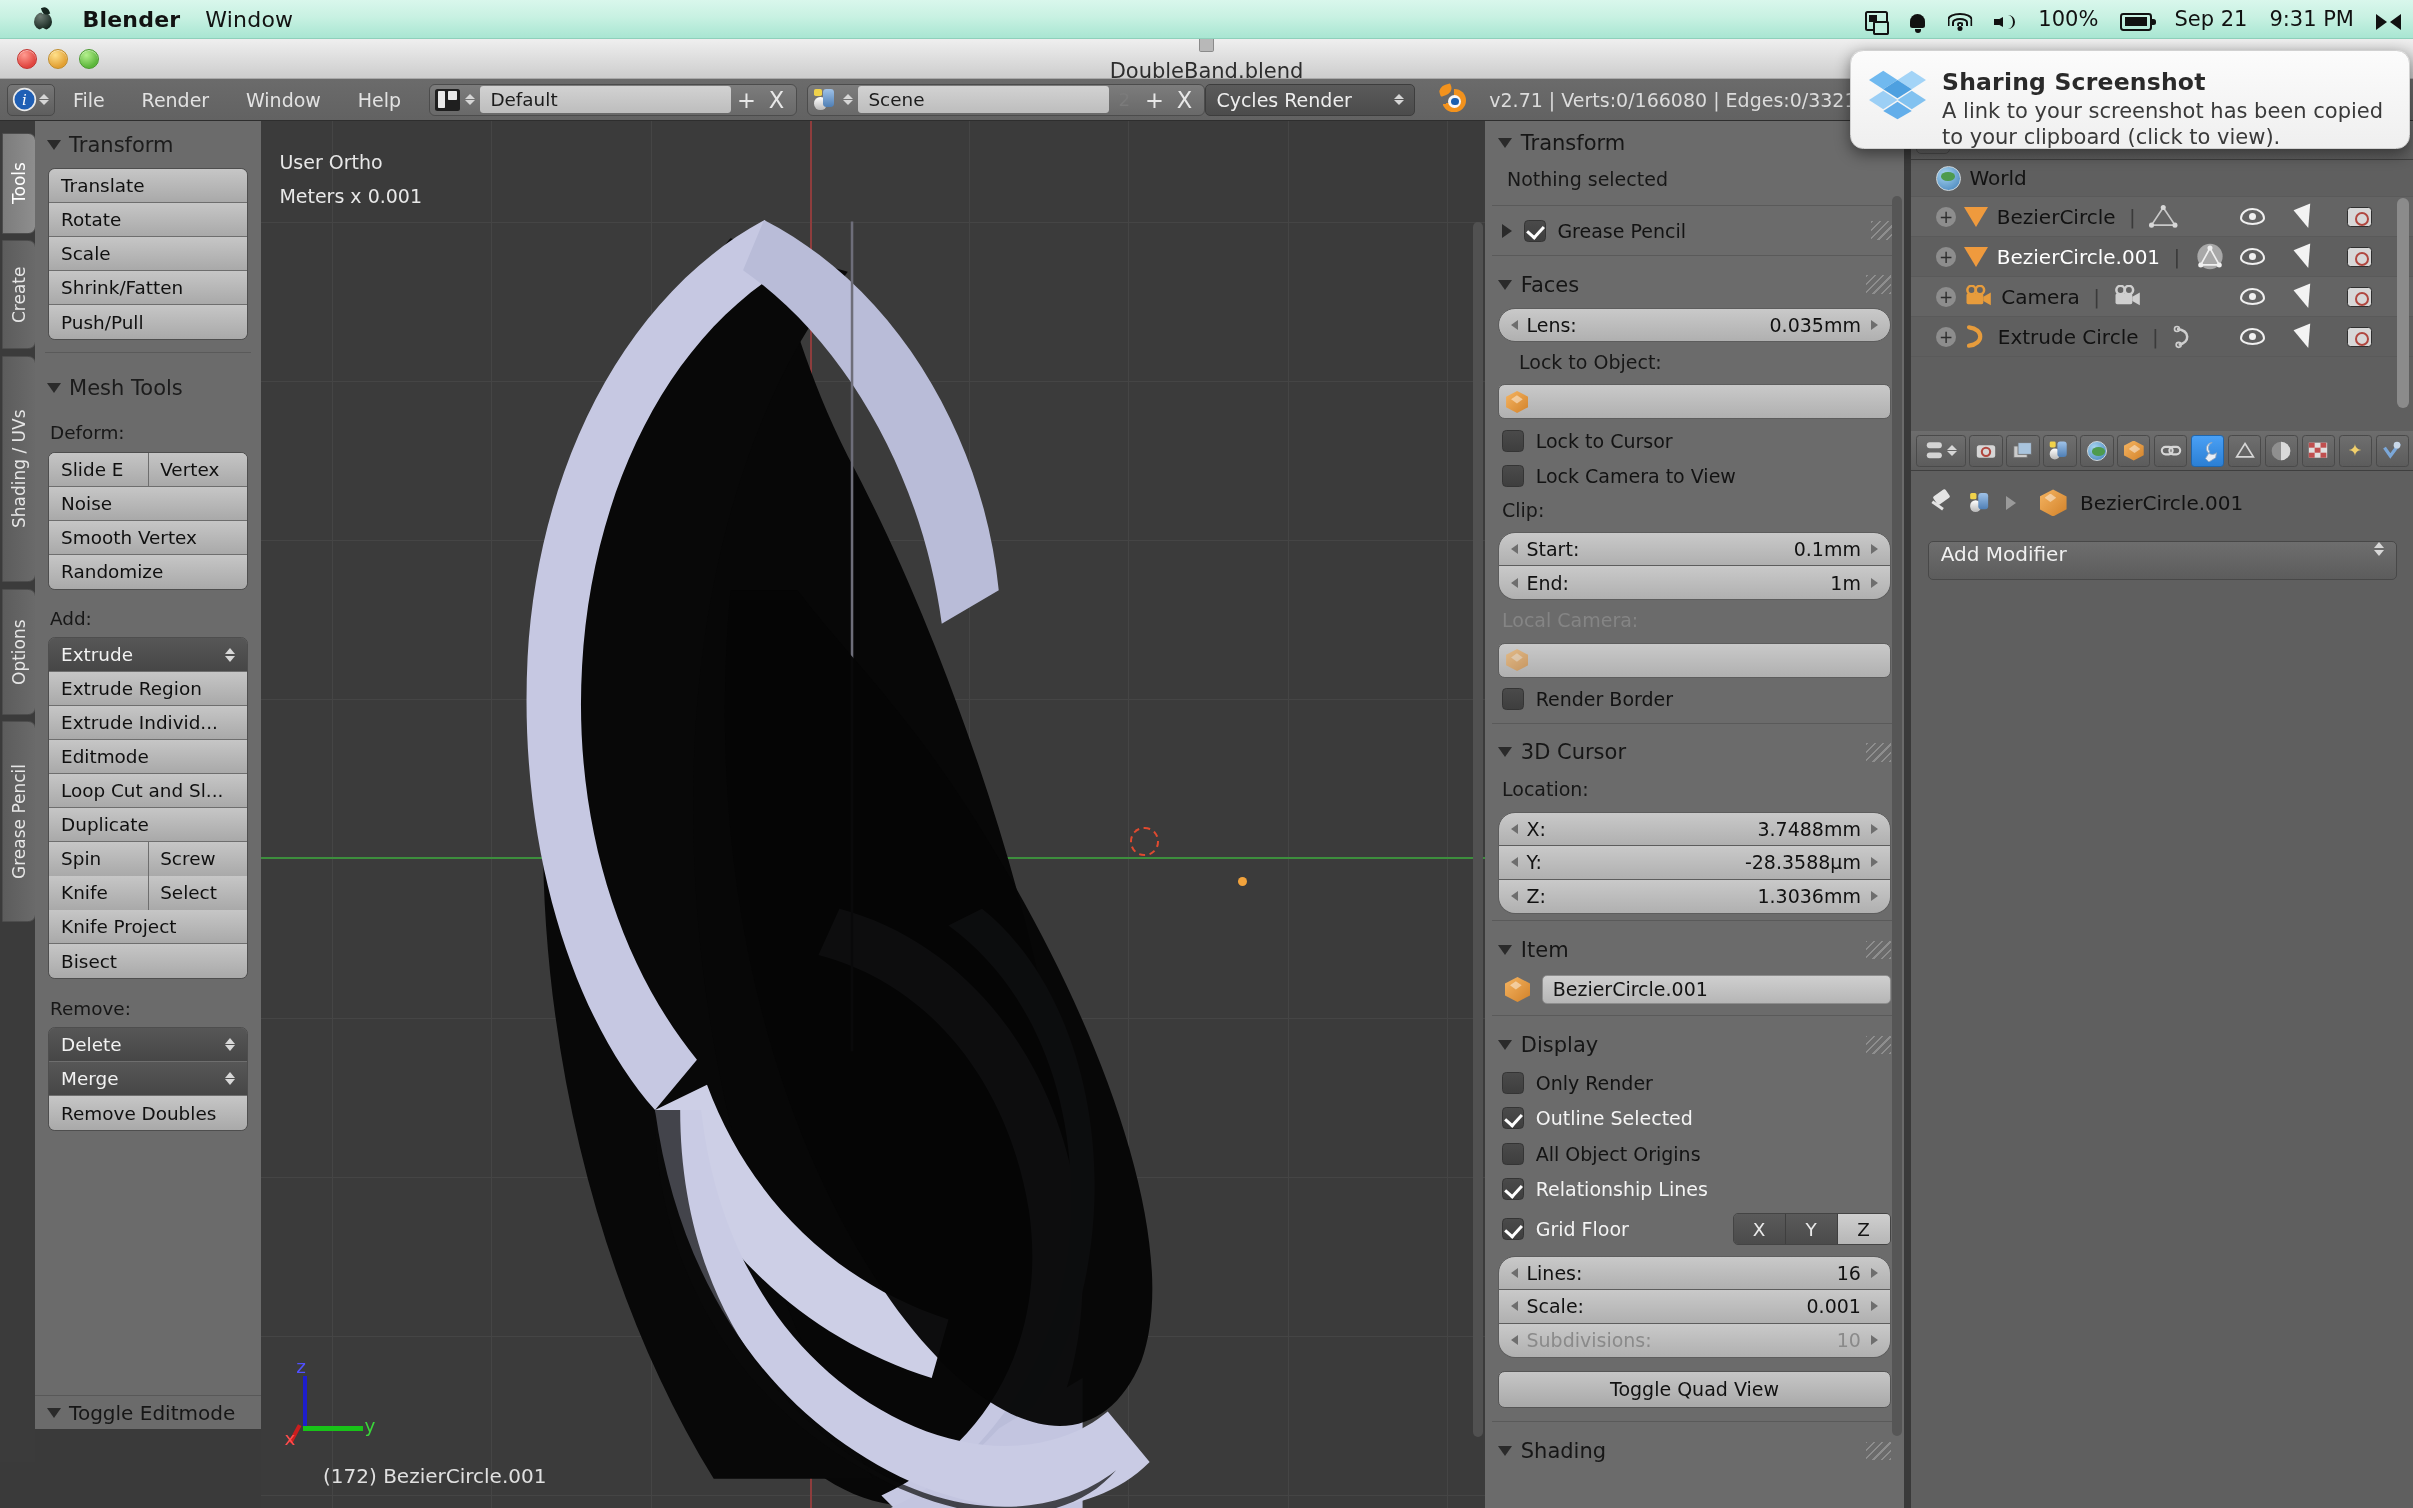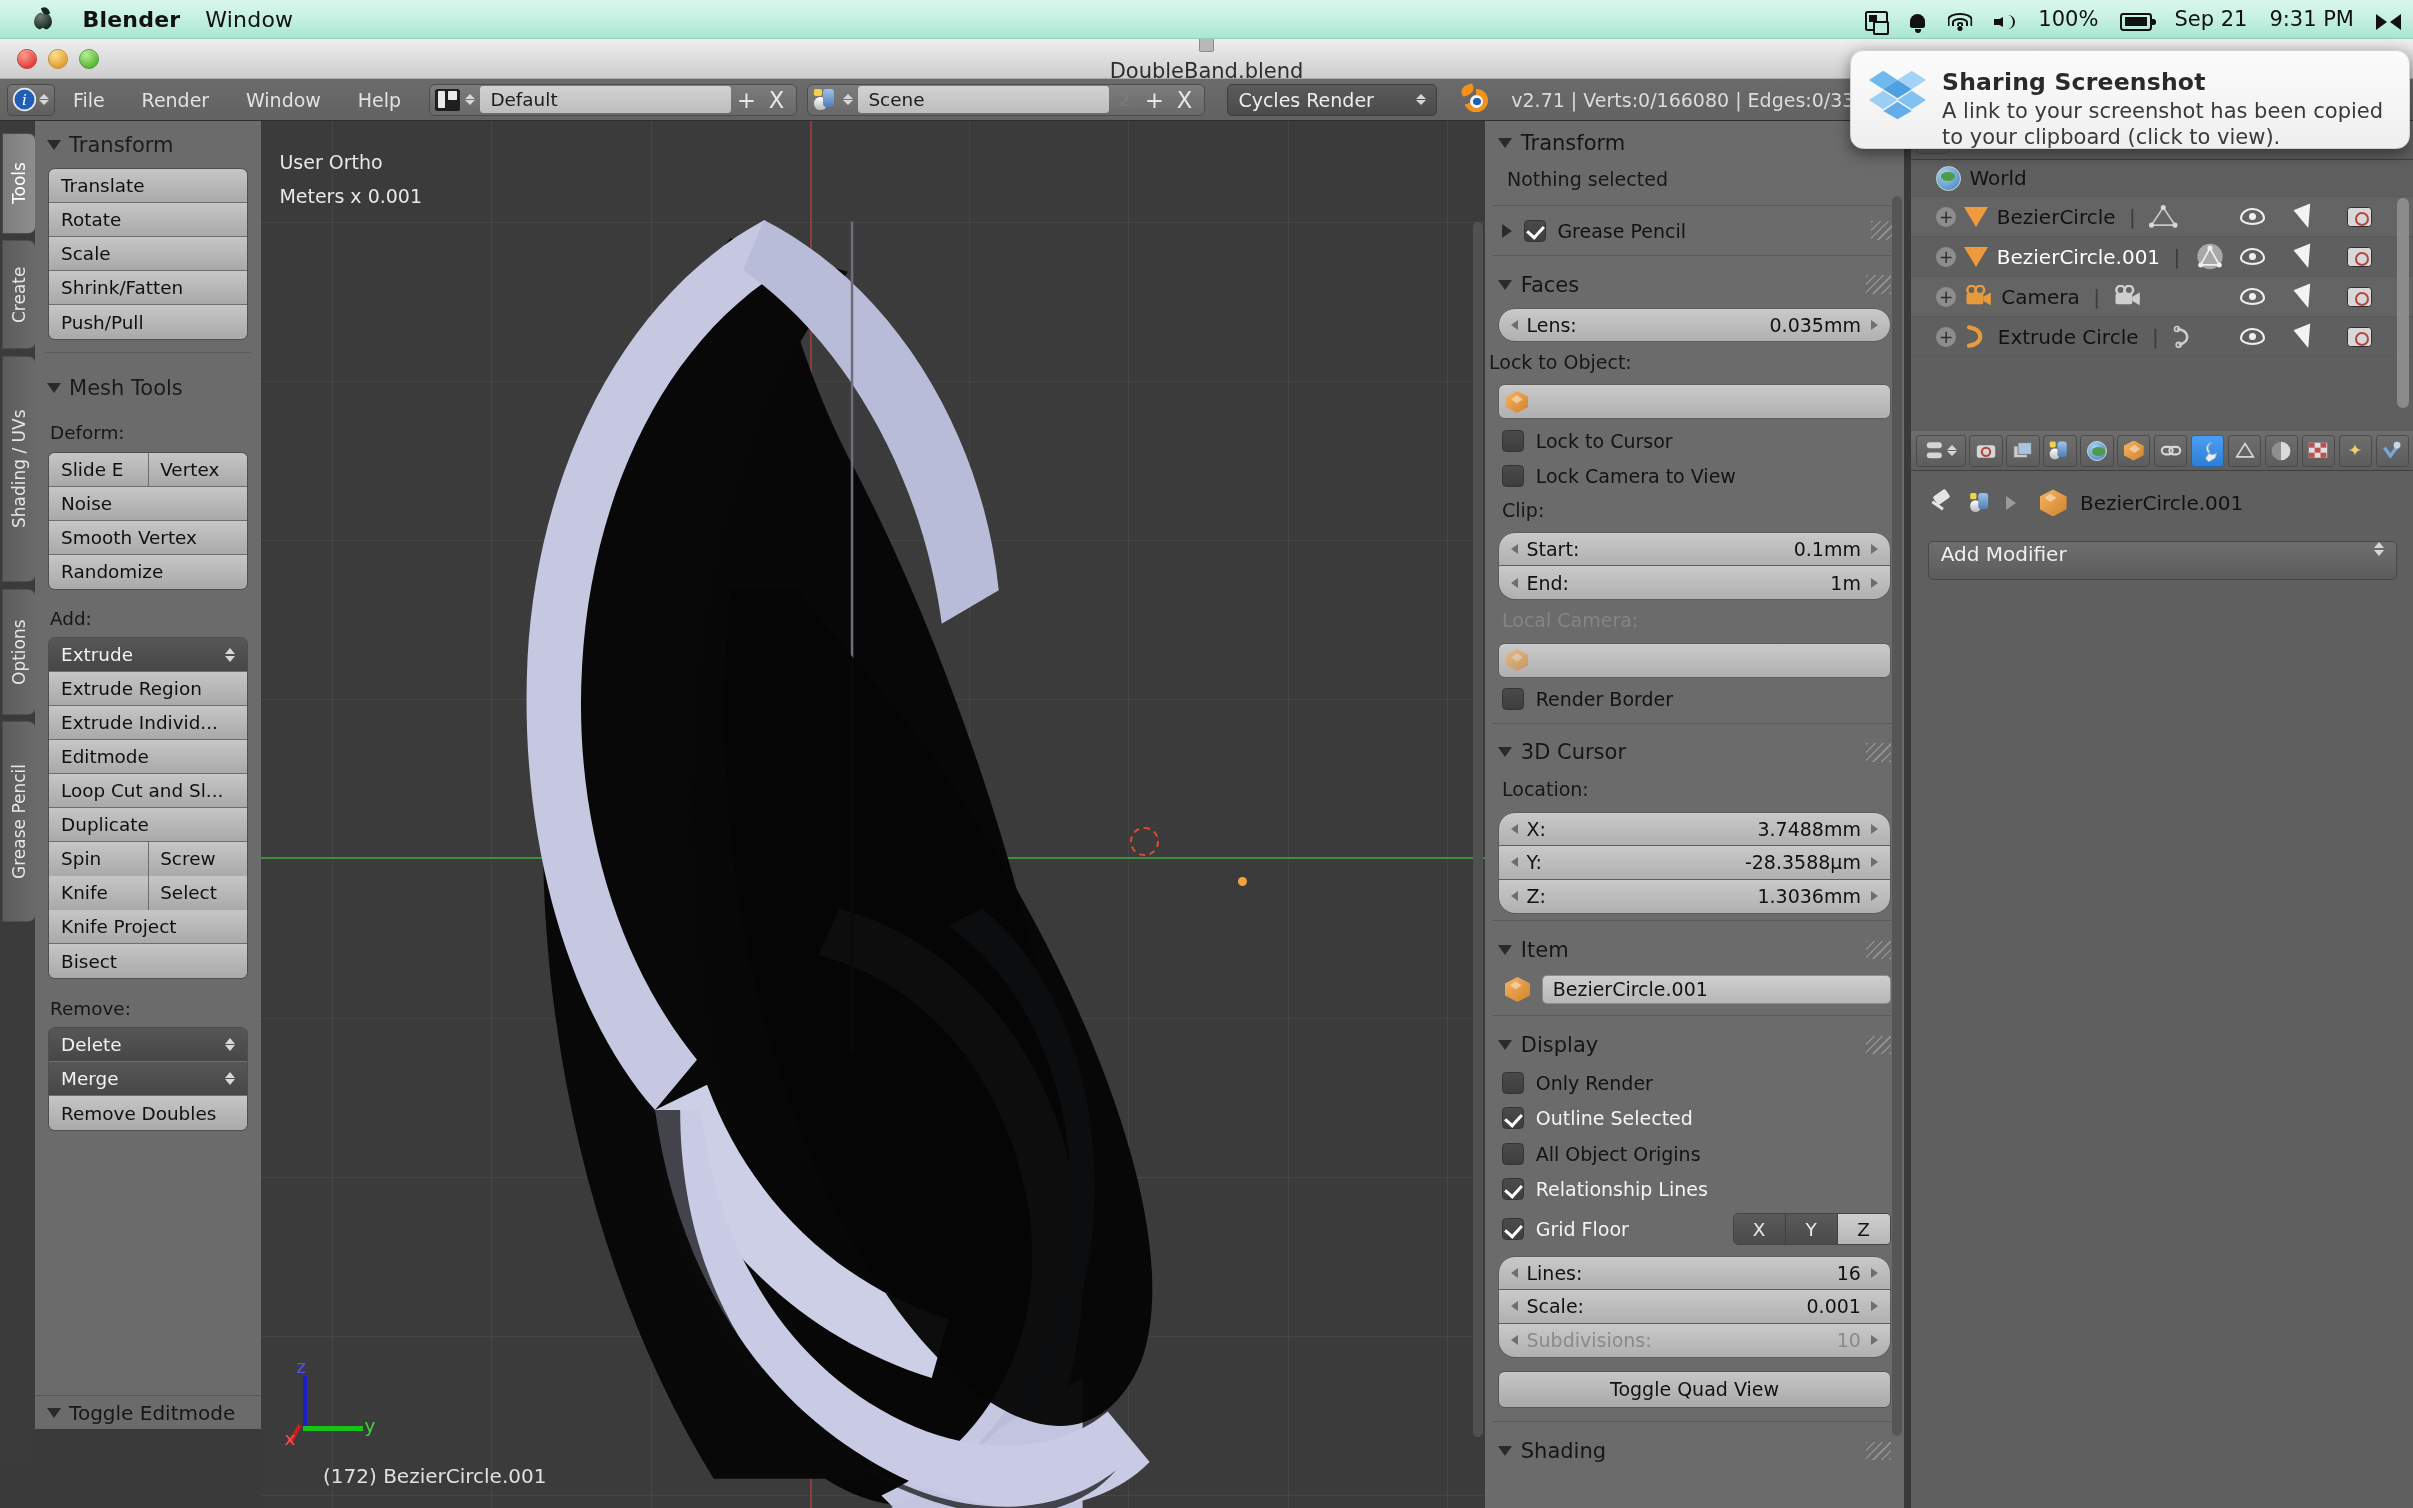--- a/index.html
+++ b/index.html
@@ -105,21 +105,21 @@
   }
   .sq-btn { width:30px;height:27px; display:flex;align-items:center;justify-content:center; color:#e8e8e8; font-size:22.6px; }
   .ico-layout { width:25px; height:22px; background:#1f1f1f; border-radius:2.5px; position:relative; }
   .ico-layout::before{content:"";position:absolute;left:2.5px;top:2.5px;width:7.5px;height:17px;background:#e9e9e9;border-radius:0.8px;}
   .ico-layout::after{content:"";position:absolute;left:12.6px;top:2.5px;width:9.2px;height:9.2px;background:#e9e9e9;border-radius:0.8px;}
   .ico-scene { width:25px;height:23.5px;position:relative; }
   .ico-scene .c1{position:absolute;left:0.8px;top:9.2px;width:12.6px;height:12.6px;border-radius:50%;background:linear-gradient(180deg,#fff,#b9b9b9);}
   .ico-scene .c2{position:absolute;left:10px;top:0.8px;width:11px;height:18.4px;border-radius:3.4px;background:linear-gradient(180deg,#9fc2e8,#4f7fb5);}
   .ico-scene .c3{position:absolute;left:0.8px;top:0.8px;width:7.5px;height:7.5px;border-radius:1.7px;background:#f0d24b;}
   .engine-sel {
-    margin-left:22px; height:32px; min-width:210px; border-radius:5px;
+    height:32px; min-width:210px; border-radius:5px;
     background:linear-gradient(180deg,#5a5a5a,#4b4b4b); border:0.8px solid #3d3d3d;
     display:flex;align-items:center;padding:0 10px; color:#eee; font-size:19px; gap:8.4px;
   }
   .bl-logo { width:32px;height:32px; margin-left:23.5px; position:relative; }
   .bl-logo .ring { position:absolute; left:3.4px; top:5px; width:23.5px;height:23.5px; border-radius:50%;
      background: conic-gradient(#f2921d 0deg 250deg, transparent 250deg 360deg); }
   .bl-logo .inner{position:absolute;left:9.2px;top:11px;width:13.4px;height:13.4px;border-radius:50%;background:#f7f7f7;}
   .bl-logo .pupil{position:absolute;left:12.6px;top:14.2px;width:7.5px;height:7.5px;border-radius:50%;background:#1b5fb0;}
   .bl-logo .tail{position:absolute;left:0px;top:1.7px;width:13.4px;height:10px;background:#f2921d;border-radius:60% 10% 60% 10%;transform:rotate(-18deg);}
   .stats-txt { margin-left:18.4px; font-size:19px; color:#dcdcdc; white-space:nowrap; }
@@ -597,21 +597,21 @@
         <span class="corner-grip" style="position:static;margin-left:auto;margin-right:13.4px;"></span>
       </div>
 
       <div class="np-field">
         <span class="arrL"></span>
         <span style="margin-right:auto;margin-left:8.4px">Lens:</span>
         <span>0.035mm</span>
         <span class="arrR" style="margin-left:10px"></span>
       </div>
 
-      <div class="np-sub" style="padding-left:4px">Lock to Object:</div>
+      <div class="np-sub" style="padding-left:34px">Lock to Object:</div>
       <div class="np-objfield">
         <span class="cube-ic"></span>
         <span></span>
       </div>
 
       <div class="np-row">
         <span class="chk"></span>
         <span class="np-lbl">Lock to Cursor</span>
       </div>
       <div class="np-row">

